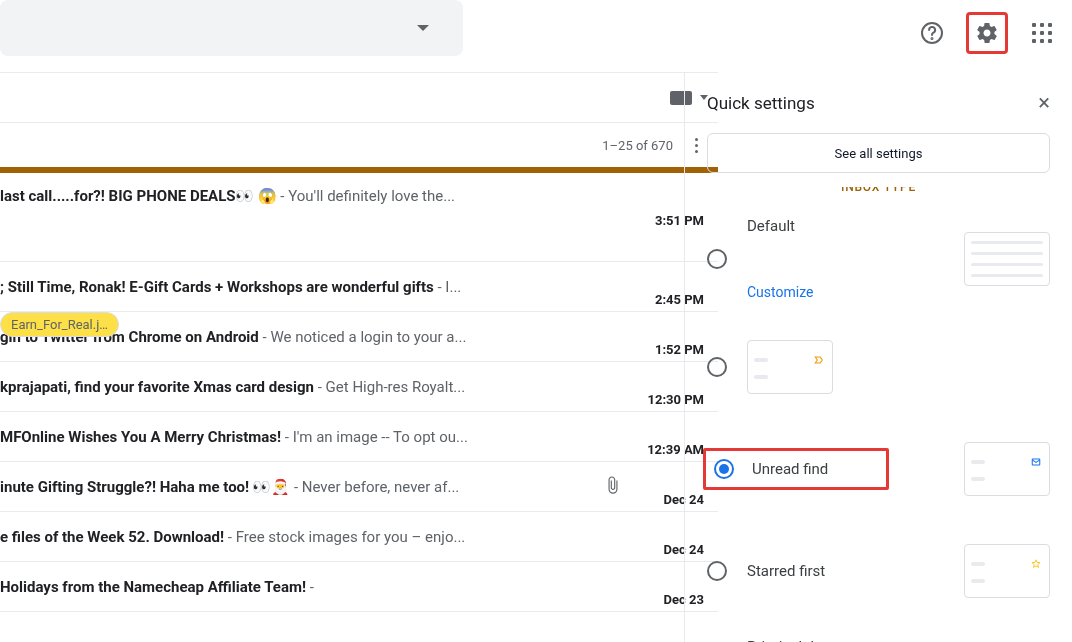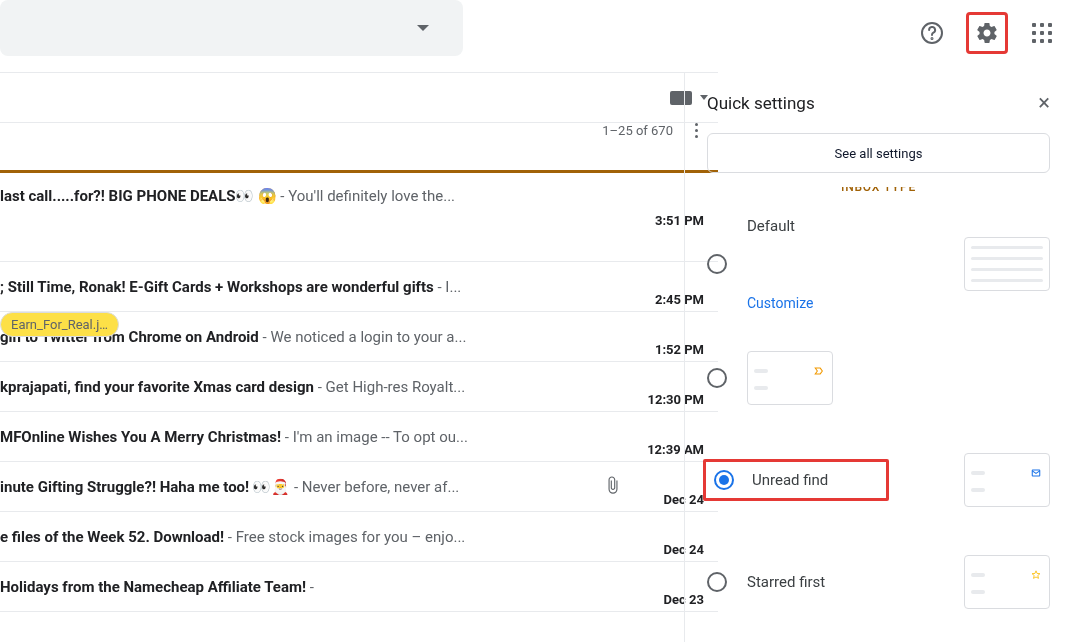--- a/index.html
+++ b/index.html
@@ -13,21 +13,21 @@
     .icon-btn { width: 40px; height: 40px; display: flex; align-items: center; justify-content: center; border-radius: 50%; cursor: pointer; }
     .gear-highlight { border: 3px solid #e53935; border-radius: 4px; padding: 2px; }
     .apps-grid { display: grid; grid-template-columns: repeat(3, 4px); grid-template-rows: repeat(3, 4px); gap: 4px; }
     .apps-grid span { width: 4px; height: 4px; background: #5f6368; border-radius: 1px; }
 
     .mail-area { position: absolute; left: 0; top: 72px; width: 718px; height: 570px; border-top: 1px solid #e8eaed; }
     .toolbar-row { height: 50px; border-bottom: 1px solid #e8eaed; display: flex; align-items: center; justify-content: flex-end; padding-right: 10px; gap: 8px; }
     .keyboard-icon { width: 22px; height: 14px; background: #5f6368; border-radius: 2px; }
     .small-caret { width: 0; height: 0; border-left: 4px solid transparent; border-right: 4px solid transparent; border-top: 5px solid #5f6368; }
 
-    .count-row { height: 50px; border-bottom: 3px solid #a16207; display: flex; align-items: flex-start; justify-content: flex-end; padding-right: 14px; gap: 16px; color: #5f6368; font-size: 13px; }
+    .count-row { height: 50px; border-bottom: 6px solid #a16207; display: flex; align-items: center; justify-content: flex-end; padding-right: 14px; gap: 16px; color: #5f6368; font-size: 13px; }
     .more-dots { display: flex; flex-direction: column; gap: 3px; padding: 0 6px; }
     .more-dots span { width: 3px; height: 3px; background: #5f6368; border-radius: 50%; }
 
     .mail-list { }
     .mail-row { border-bottom: 1px solid #e8eaed; display: flex; align-items: center; padding: 0 14px 0 0; height: 50px; }
     .mail-text { flex: 1; white-space: nowrap; overflow: hidden; text-overflow: ellipsis; font-size: 15px; }
     .mail-subject { font-weight: 700; color: #202124; }
     .mail-snippet { color: #5f6368; font-weight: 400; }
     .mail-time { color: #202124; font-weight: 700; font-size: 13px; min-width: 74px; text-align: right; padding-left: 16px; margin-top: 26px; }
     .attach-icon { color: #5f6368; padding: 0 8px; }
@@ -36,21 +36,21 @@
     .settings-panel { position: absolute; right: 0; top: 72px; width: 388px; height: 570px; border-left: 1px solid #e8eaed; padding: 10px 22px 0 22px; overflow: hidden; }
     .settings-header { display: flex; align-items: center; justify-content: space-between; font-size: 17px; color: #202124; padding: 8px 0 18px 0; }
     .close-x { font-size: 22px; color: #5f6368; cursor: pointer; }
     .see-all-btn { width: 100%; border: 1px solid #dadce0; border-radius: 6px; height: 40px; display: flex; align-items: center; justify-content: center; color: #0f172a; font-weight: 400; font-size: 13px; cursor: pointer; margin-bottom: 14px; }
     .section-label { color: #a16207; font-size: 12px; letter-spacing: 0.8px; font-weight: 500; overflow: hidden; white-space: nowrap; height: 10px; line-height: 0px; text-align: center; }
 
     .inbox-option { display: flex; align-items: center; padding: 20px 0; gap: 20px; }
     .radio { width: 20px; height: 20px; border: 2px solid #5f6368; border-radius: 50%; flex-shrink: 0; display: flex; align-items: center; justify-content: center; cursor: pointer; }
     .radio.selected { border-color: #1a73e8; }
     .radio.selected::after { content: ''; width: 10px; height: 10px; background: #1a73e8; border-radius: 50%; }
-    .opt-text { flex: 1; display: flex; flex-direction: column; gap: 17px; }
+    .opt-text { flex: 1; display: flex; flex-direction: column; gap: 6px; }
     .opt-label { font-size: 15px; color: #3c4043; }
     .opt-customize { font-size: 14px; color: #1a73e8; cursor: pointer; margin-top: 43px; }
     .thumb { width: 86px; height: 54px; border: 1px solid #dadce0; border-radius: 4px; flex-shrink: 0; background: #fff; padding: 6px; display: flex; flex-direction: column; gap: 4px; justify-content: center; }
     .thumb .line { height: 4px; background: #e8eaed; border-radius: 2px; }
     .thumb .line.full { width: 100%; }
     .thumb .line.short { width: 14px; }
     .thumb .tworow { display: flex; flex-direction: column; gap: 10px; }
     .thumb .row { display: flex; justify-content: space-between; align-items: center; }
     .mini-icon { width: 14px; height: 10px; }
     .unread-highlight { display: flex; align-items: center; border: 3px solid #e53935; border-radius: 2px; padding: 8px 6px 8px 0; margin-left: -4px; width: 186px; }

